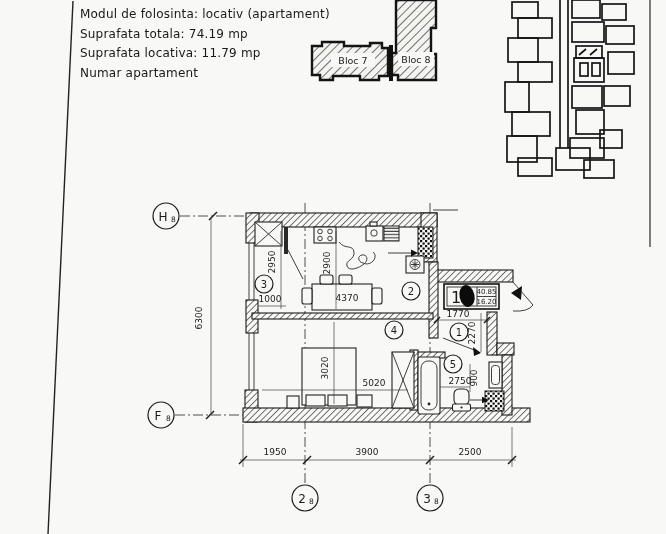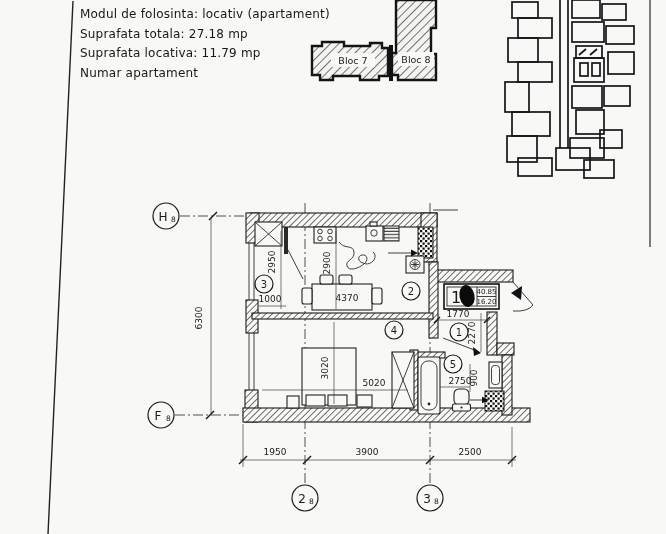--- a/index.html
+++ b/index.html
@@ -24,21 +24,21 @@
   .gridtxt{font-size:12px;text-anchor:middle;}
   .map{fill:none;stroke:#161616;stroke-width:1.7;}
 </style>
 </head>
 <body>
 
 <div class="page">
 
   <div class="info-block">
     <div>Modul de folosinta: locativ (apartament)</div>
-    <div>Suprafata totala: 27.18 mp</div>
+    <div>Suprafata totala: 74.19 mp</div>
     <div>Suprafata locativa: 11.79 mp</div>
     <div>Numar apartament</div>
   </div>
 
   <svg width="666" height="534" viewBox="0 0 666 534">
     <defs>
       <pattern id="hatch" width="4.5" height="4.5" patternUnits="userSpaceOnUse" patternTransform="rotate(45)">
         <rect width="4.5" height="4.5" fill="#f8f8f6"></rect>
         <line x1="0" y1="0" x2="0" y2="4.5" stroke="#272727" stroke-width="1.3"></line>
       </pattern>

